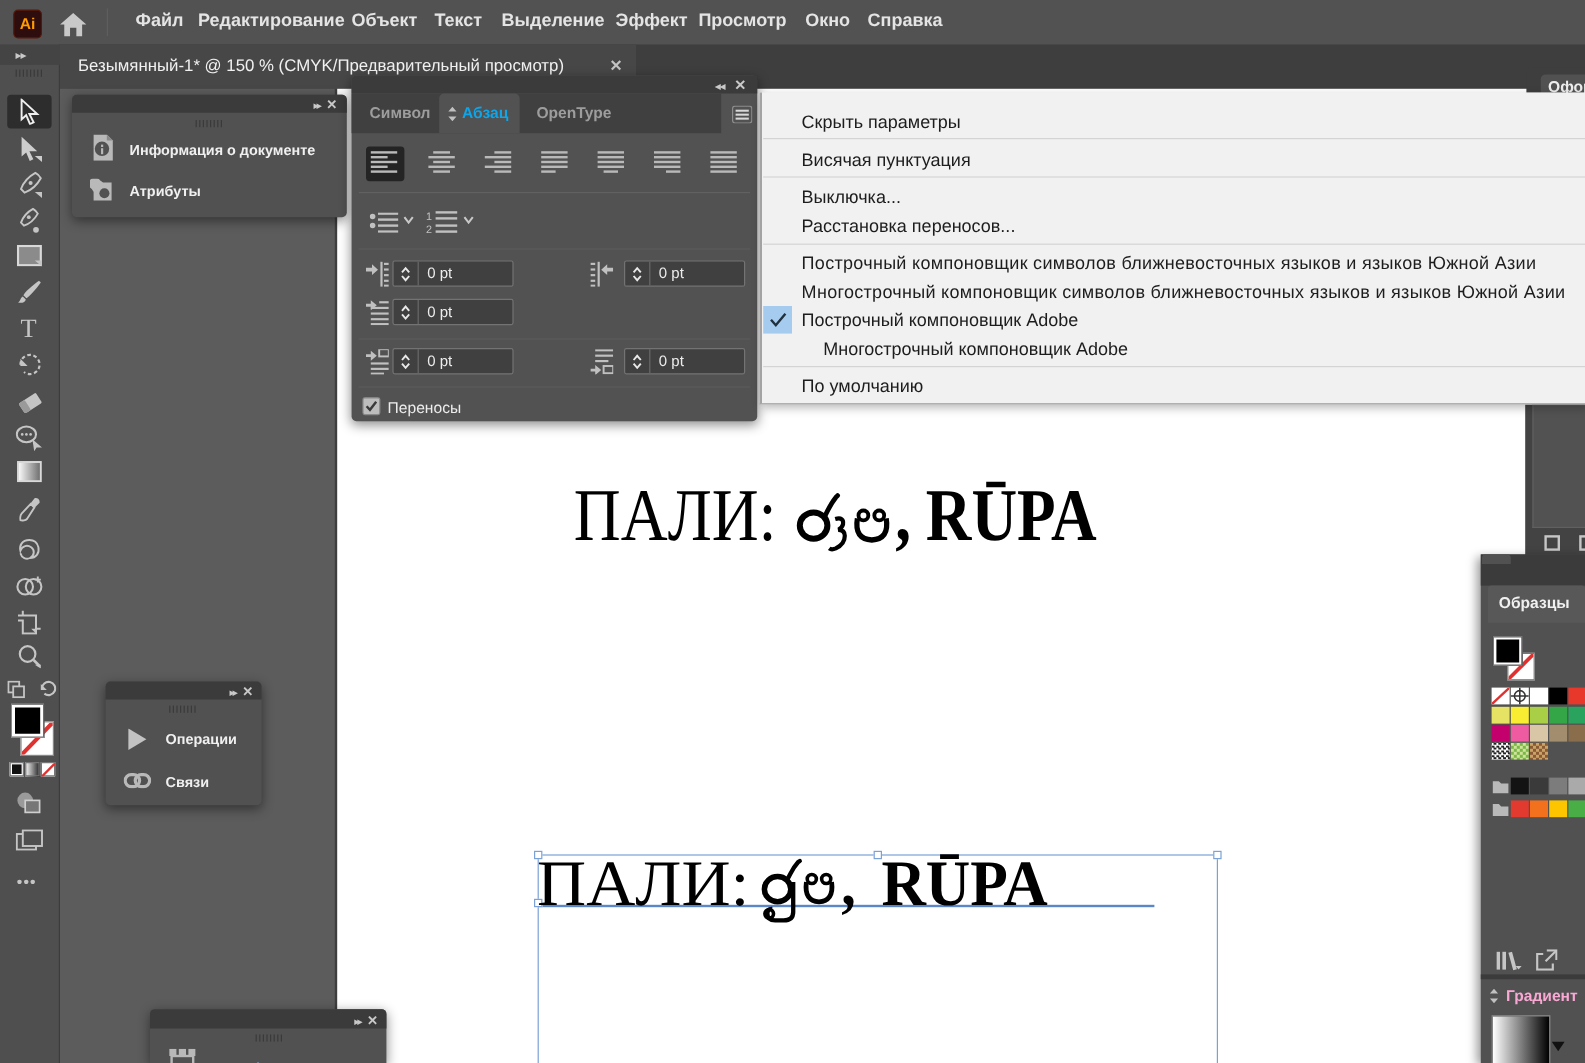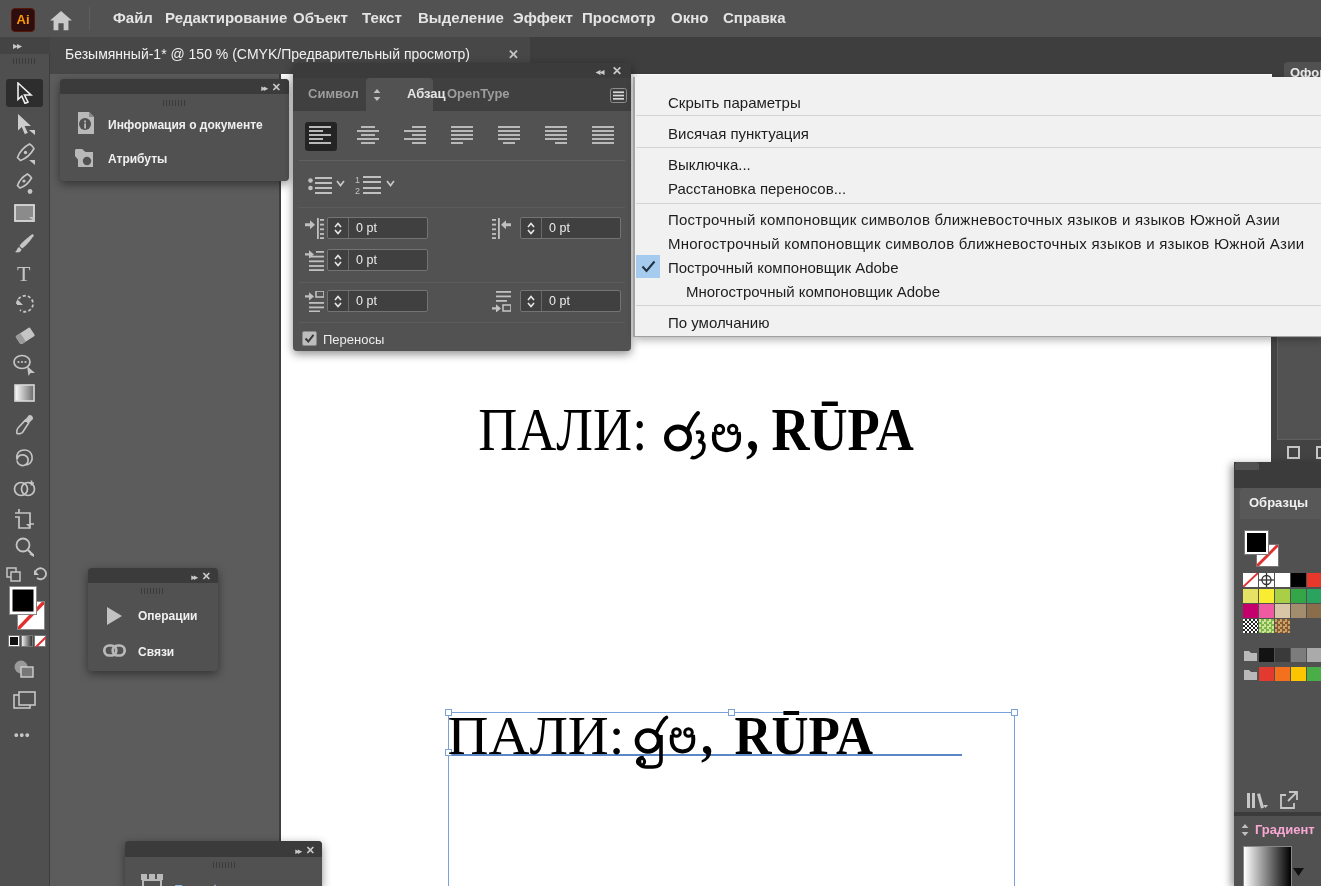--- a/index.html
+++ b/index.html
@@ -283,27 +283,27 @@
       </g>
       <rect x="3" y="7" width="16" height="7" fill="#515151"></rect>
     </svg>
   <span class="abs" style="left:50px;top:42px;font-size:12px;font-weight:bold;color:#8db3e2;white-space:nowrap;">Трансформирование</span>
 </div>
 
 <div class="panel" id="para" style="left:293px;top:63px;width:338px;height:288px;background:#525252;">
   <div class="ptitle" style="border-radius:4px 0 0 0;"></div>
   <div class="pt-btns" style="right:9px;top:1px;"><span style="letter-spacing:-1px;font-size:10px;">◂◂</span>&nbsp;&nbsp;&nbsp;<b style="font-size:12px;">✕</b></div>
 
-  <div class="abs" style="left:0;top:15px;width:338px;height:33px;background:#404040;">
+  <div class="abs" style="left:0;top:15px;width:308px;height:33px;background:#404040;">
     <div class="abs" style="left:73px;top:0;width:67px;height:33px;background:#525252;border-radius:4px 4px 0 0;"></div>
     <span class="abs" style="left:15px;top:8px;font-size:13px;font-weight:bold;color:#9d9d9d;">Символ</span>
     <svg class="abs" style="left:80px;top:11px;" width="8" height="12" viewBox="0 0 8 12">
         <path d="M4 0 L7.4 4 H0.6 Z M4 12 L7.4 8 H0.6 Z" fill="#c0c0c0"></path>
       </svg>
-    <span class="abs" style="left:92px;top:8px;font-size:13px;font-weight:bold;color:#e5e5e5;margin-left:22px;">Абзац</span>
+    <span class="abs" style="left:92px;top:8px;font-size:13px;font-weight:bold;color:#0ea5e9;">Абзац</span>
     <span class="abs" style="left:154px;top:8px;font-size:13px;font-weight:bold;color:#9d9d9d;">OpenType</span>
     <svg class="abs" style="left:317px;top:10px;" width="17" height="15" viewBox="0 0 17 15">
         <rect x="0.5" y="0.5" width="16" height="14" rx="2" fill="none" stroke="#8d8d8d"></rect>
         <g fill="#d8d8d8">
           <rect x="3" y="3.4" width="11" height="1.7"></rect>
           <rect x="3" y="6.7" width="11" height="1.7"></rect>
           <rect x="3" y="10" width="11" height="1.7"></rect>
         </g>
       </svg>
   </div>

